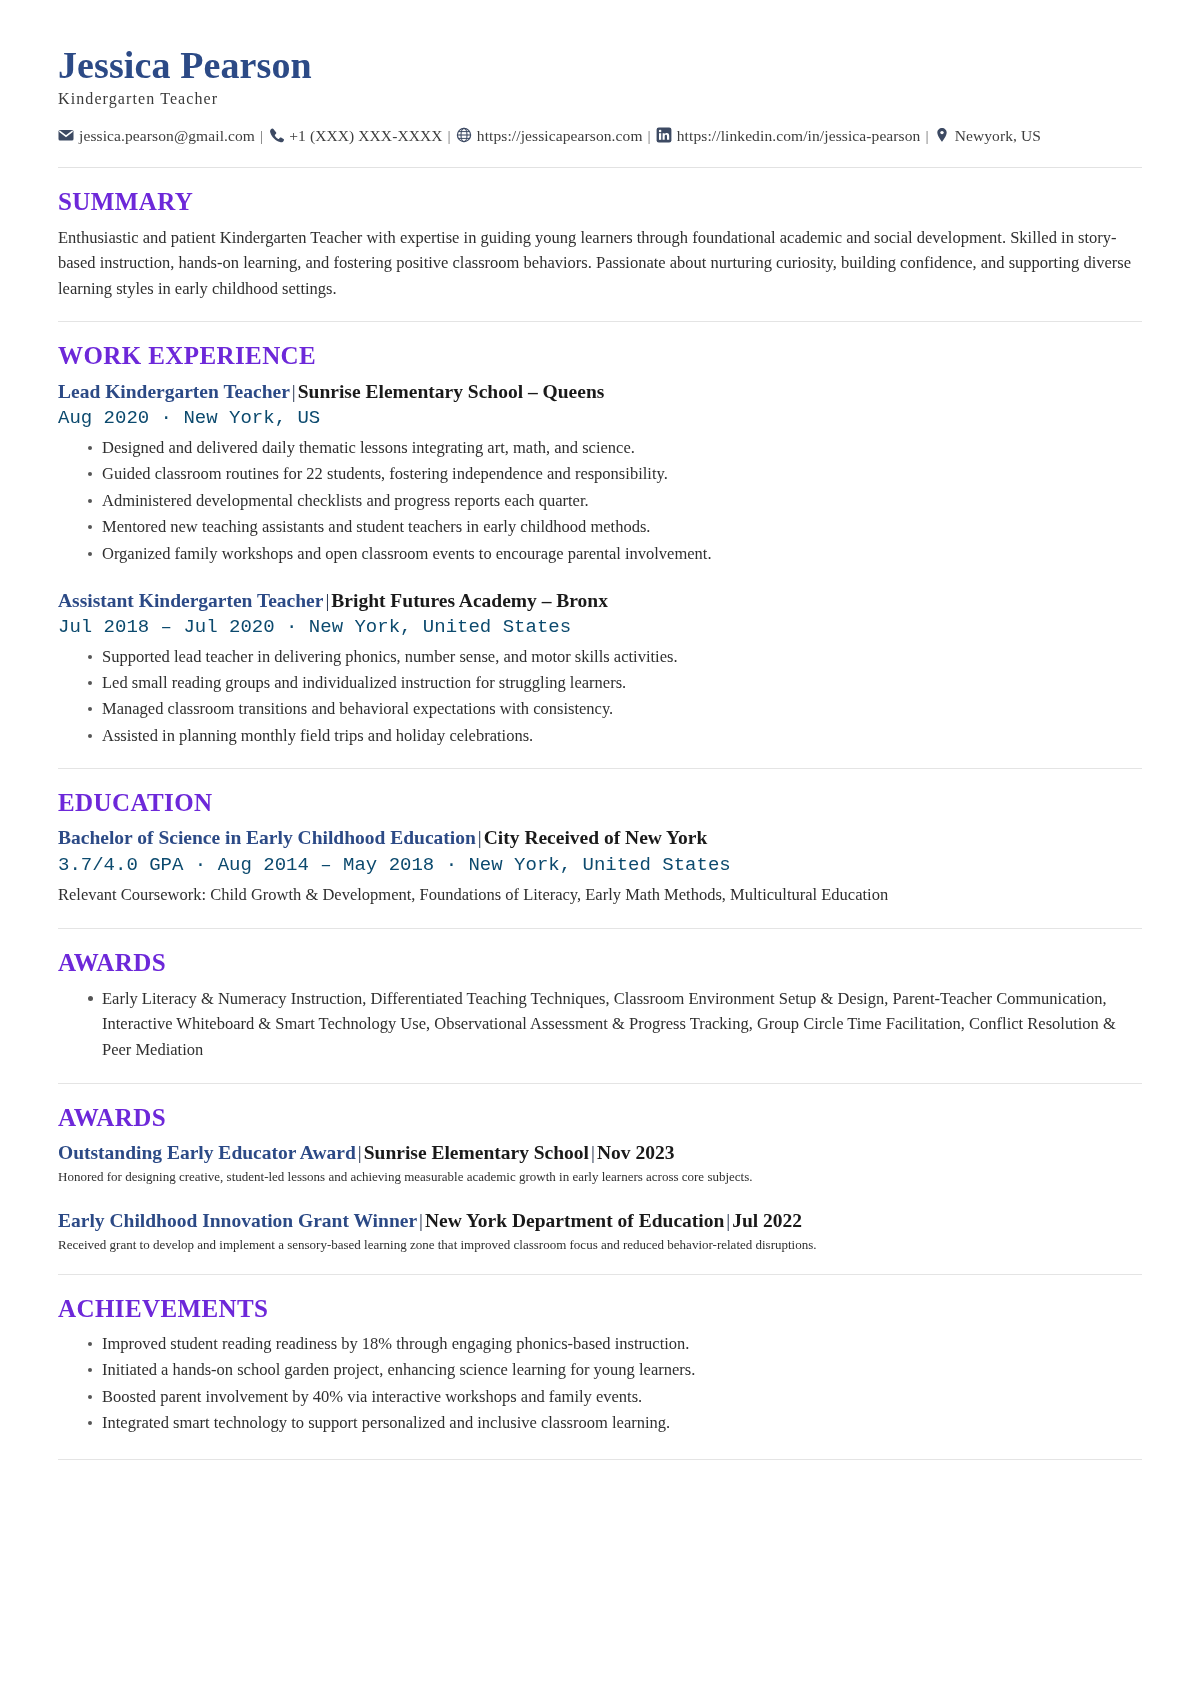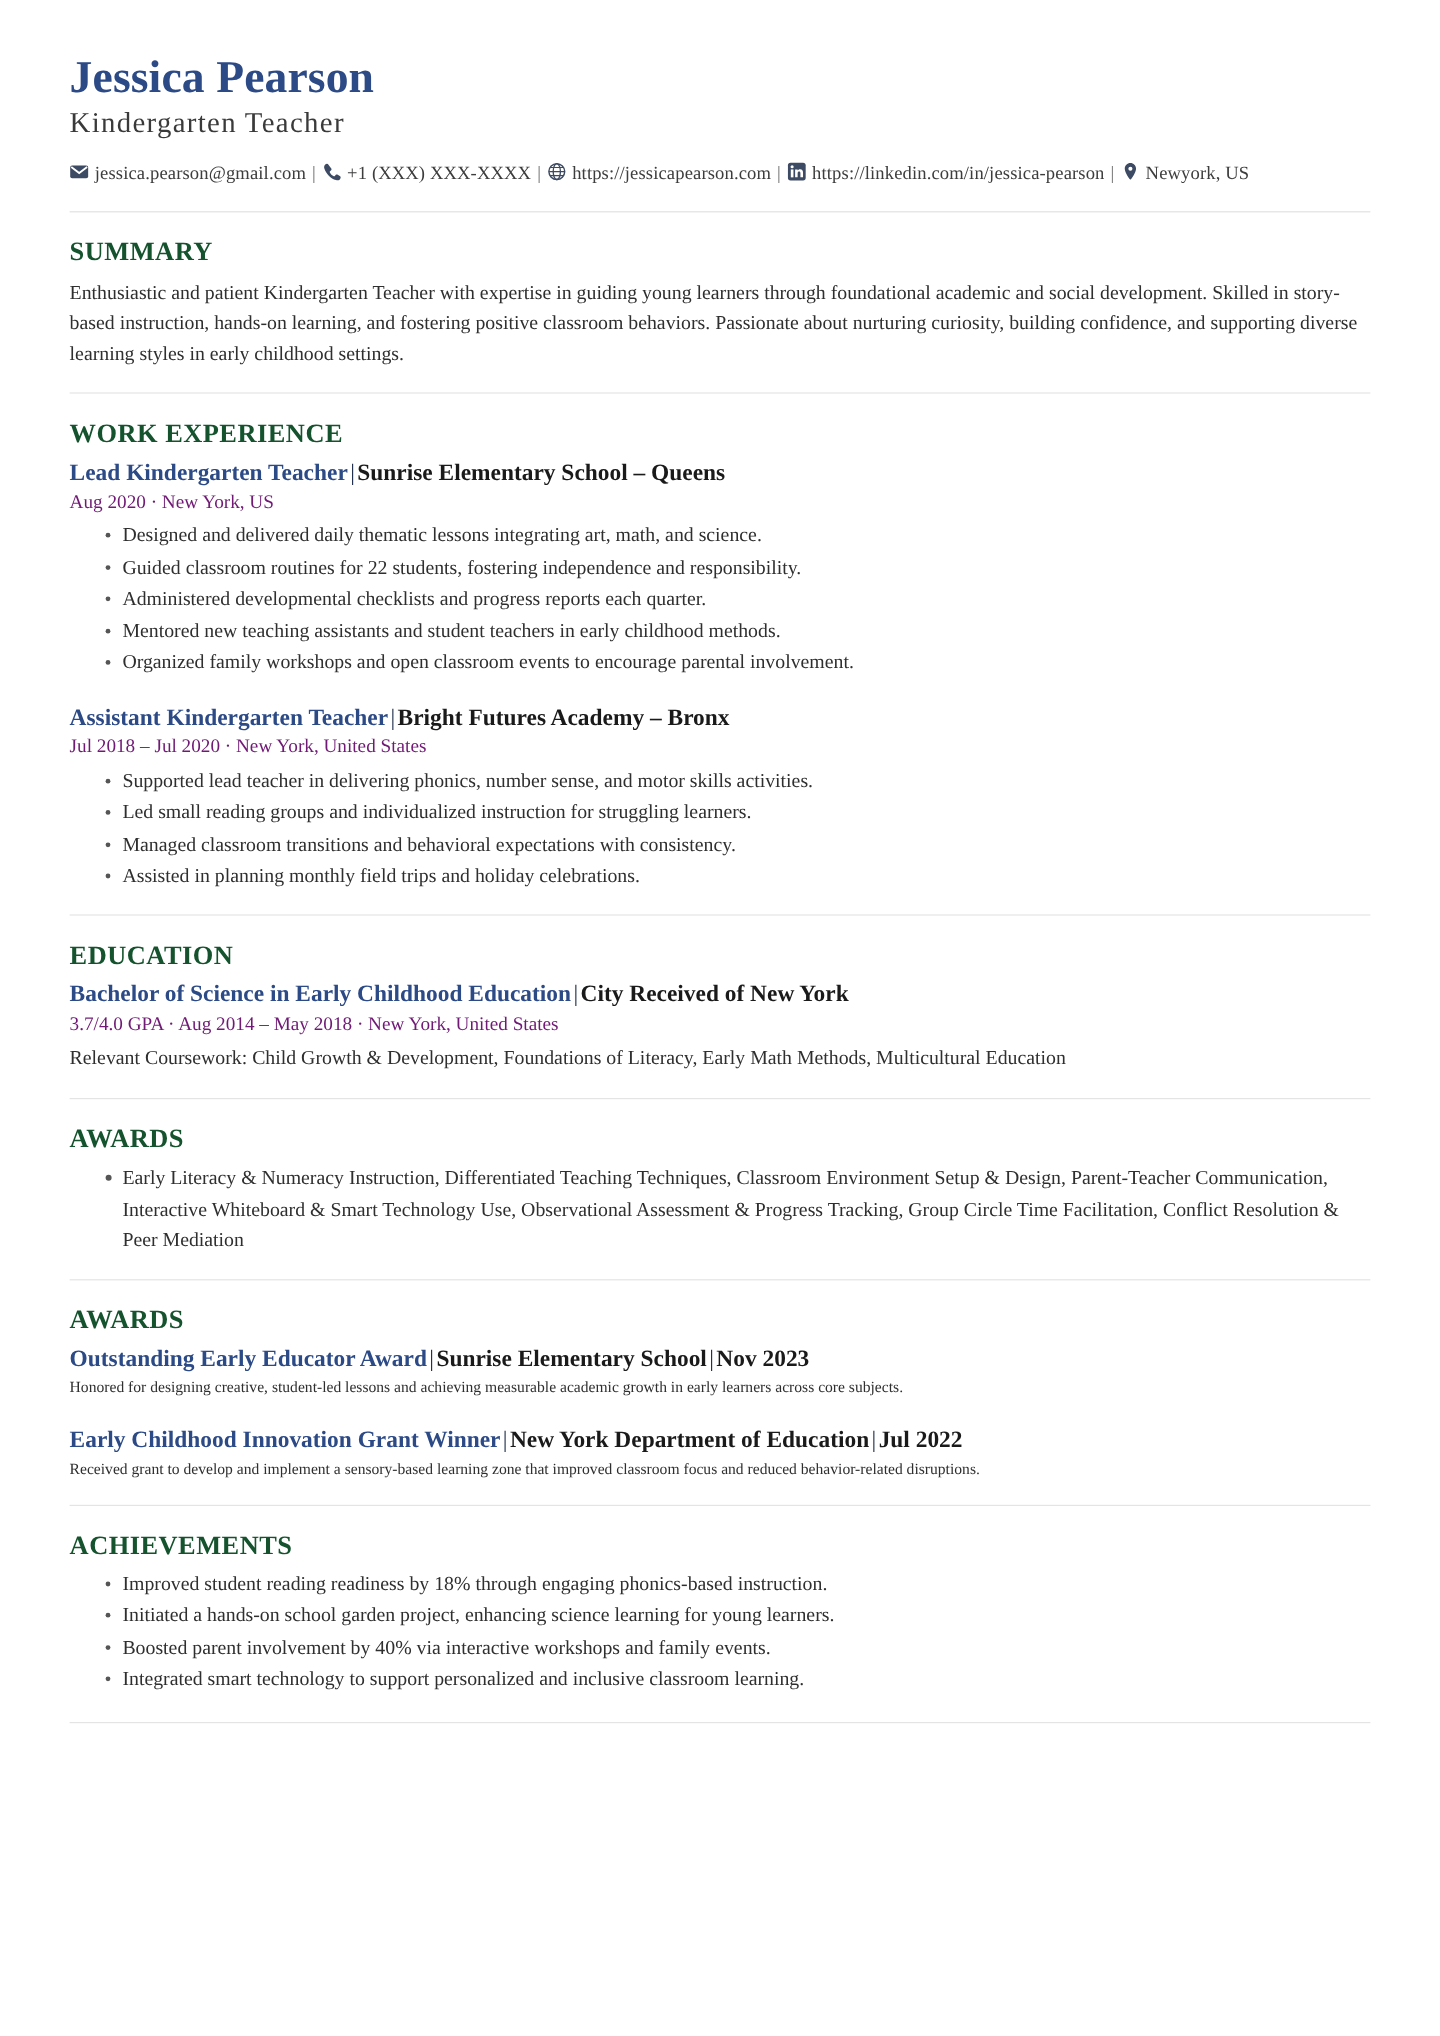--- a/index.html
+++ b/index.html
@@ -27,21 +27,21 @@
   
   .name {
     font-size: 38px;
     font-weight: bold;
     color: #2c4a86;
     letter-spacing: 0.1px;
     line-height: 1.12;
     margin: 0 0 2px 0;
   }
   .job-title {
-    font-size: 24px;
+    font-size: 16px;
     color: #3a3a3a;
     letter-spacing: 1.1px;
     margin: 0 0 14px 0;
     line-height: 1.2;
   }
   .contact-line {
     font-size: 15.5px;
     color: #3d3d3d;
     line-height: 1.75;
     letter-spacing: 0.1px;
@@ -71,23 +71,23 @@
   
   .section {
     padding-top: 20px;
   }
   .section-rule {
     border: 0;
     border-top: 1px solid #e4e4e4;
     margin: 20px 0 0 0;
   }
   .section-title {
-    font-size: 22px;
+    font-size: 25px;
     font-weight: bold;
-    color: #14532d;
+    color: #6d28d9;
     letter-spacing: 0.4px;
     margin: 0 0 8px 0;
     line-height: 1.15;
   }
   .body-text {
     font-size: 16.5px;
     line-height: 1.55;
     color: #2f2f2f;
     margin: 0;
   }
@@ -98,24 +98,25 @@
   .entry-head {
     font-size: 19.5px;
     line-height: 1.3;
     margin: 0;
     font-weight: bold;
   }
   .entry-head .role { color: #2c4a86; }
   .entry-head .pipe { color: #1f2d4a; font-weight: normal; padding: 0 2px; }
   .entry-head .org { color: #1a1a1a; }
   .entry-meta {
-    font-size: 16px;
-    color: #701a75;
+    font-size: 19px;
+    color: #0c4a6e;
     line-height: 1.4;
     margin: 1px 0 4px 0;
+    font-family: Liberation Mono, monospace;
   }
 
   ul.bullets {
     margin: 4px 0 0 0;
     padding-left: 30px;
     list-style: none;
   }
   ul.bullets li {
     font-size: 16.5px;
     line-height: 1.45;

